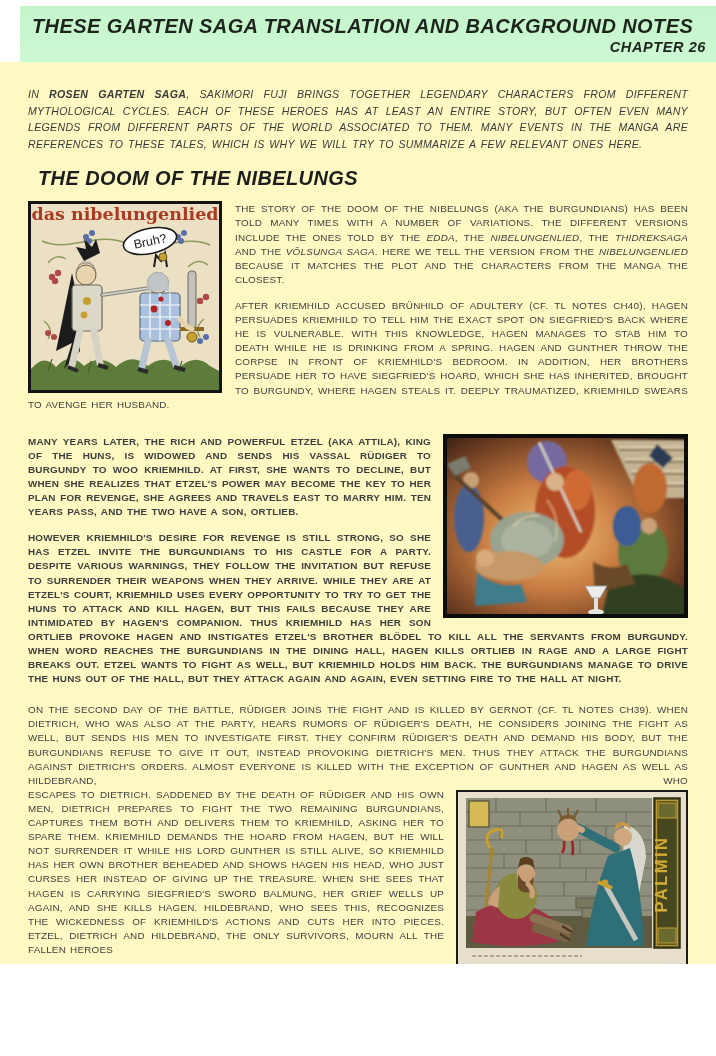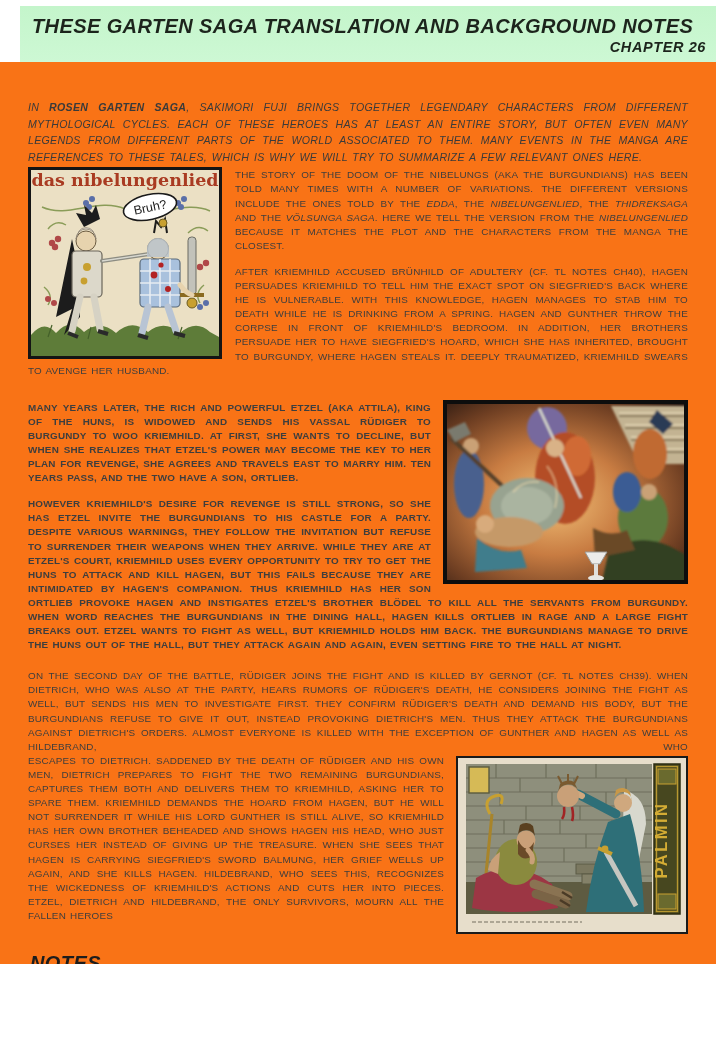--- a/index.html
+++ b/index.html
@@ -22,21 +22,21 @@
     color:#1c241c; letter-spacing:0.4px; white-space:nowrap;
   }
   .banner-chapter {
     font-size:14.5px; font-style:italic; font-weight:bold;
     color:#1c241c; text-align:right; letter-spacing:0.6px; margin-top:1px;
   }
 
   
   .content {
     position:absolute; top:62px; left:0; width:716px; height:902px;
-    background:#f97316; box-sizing:border-box; padding:13px 28px;
+    background:#fef9c3; box-sizing:border-box; padding:0 28px;
     overflow:hidden; color:#3e3e3e;
   }
 
   .intro {
     margin:24px 0 0 0; font-size:10.6px; line-height:16.6px;
     font-style:italic; text-align:justify; letter-spacing:0.3px;
     word-spacing:1.5px; color:#3a3a3a;
   }
   .intro .upright { font-style:italic; font-weight:bold; }
 
@@ -76,20 +76,21 @@
 
   <header class="banner">
     <div class="banner-title">THESE GARTEN SAGA TRANSLATION AND BACKGROUND NOTES</div>
     <div class="banner-chapter">CHAPTER 26</div>
   </header>
 
   <main class="content">
 
     <p class="intro"><span>IN </span><span class="upright">ROSEN GARTEN SAGA</span><span>, SAKIMORI FUJI BRINGS TOGETHER LEGENDARY CHARACTERS FROM DIFFERENT MYTHOLOGICAL CYCLES. EACH OF THESE HEROES HAS AT LEAST AN ENTIRE STORY, BUT OFTEN EVEN MANY LEGENDS FROM DIFFERENT PARTS OF THE WORLD ASSOCIATED TO THEM. MANY EVENTS IN THE MANGA ARE REFERENCES TO THESE TALES, WHICH IS WHY WE WILL TRY TO SUMMARIZE A FEW RELEVANT ONES HERE.</span></p>
 
+    <h2 class="section-heading">THE DOOM OF THE NIBELUNGS</h2>
 
     <section class="sect1">
 
       <svg class="pic pic-manuscript" viewBox="0 0 194 192" role="img">
         <rect x="1.5" y="1.5" width="191" height="189" fill="#ebe0c4" stroke="#141414" stroke-width="3"></rect>
 
         <g stroke="#8a9c58" fill="none" stroke-width="1.4">
           <path d="M14,40 C40,52 70,30 97,42 C124,54 156,32 182,44"></path>
           <path d="M20,62 q8,-10 18,-4"></path>
             <path d="M160,66 q10,-10 20,-2"></path>

